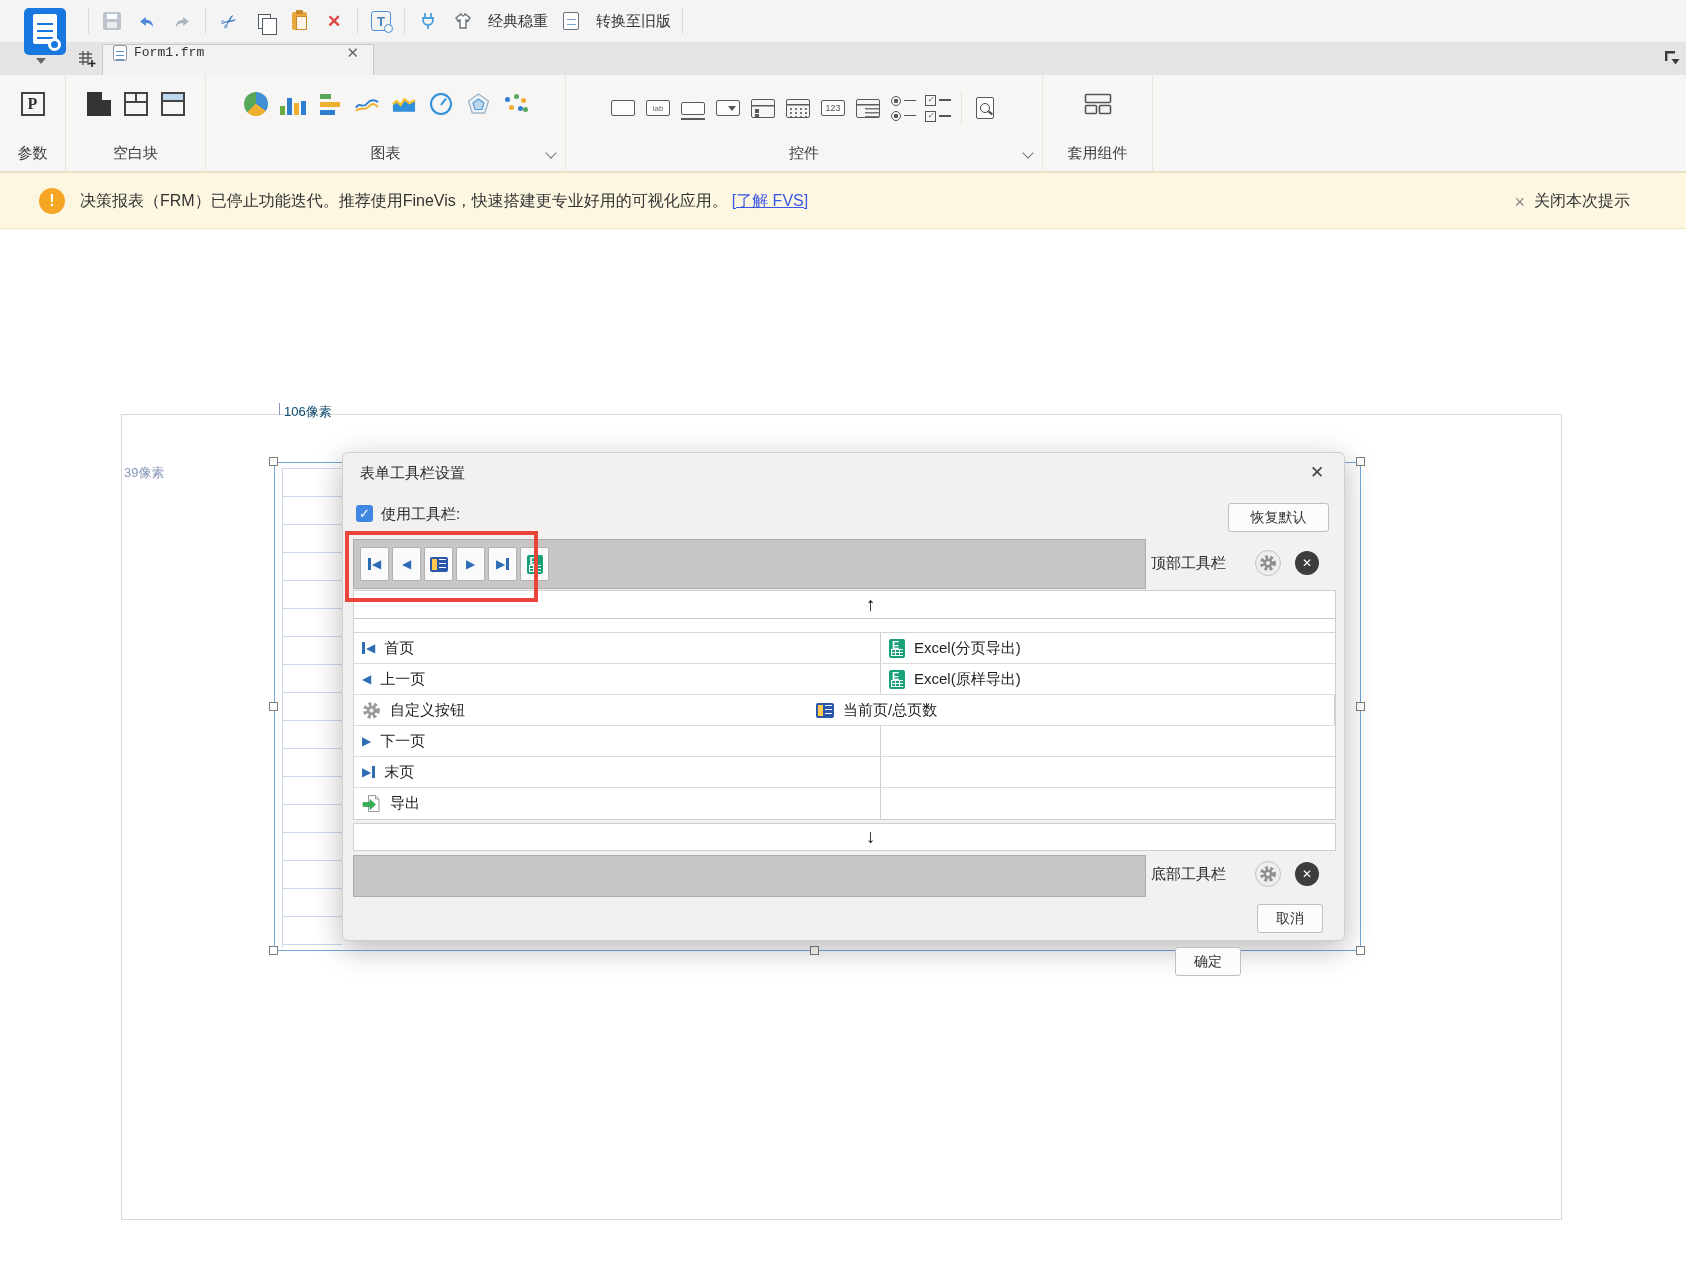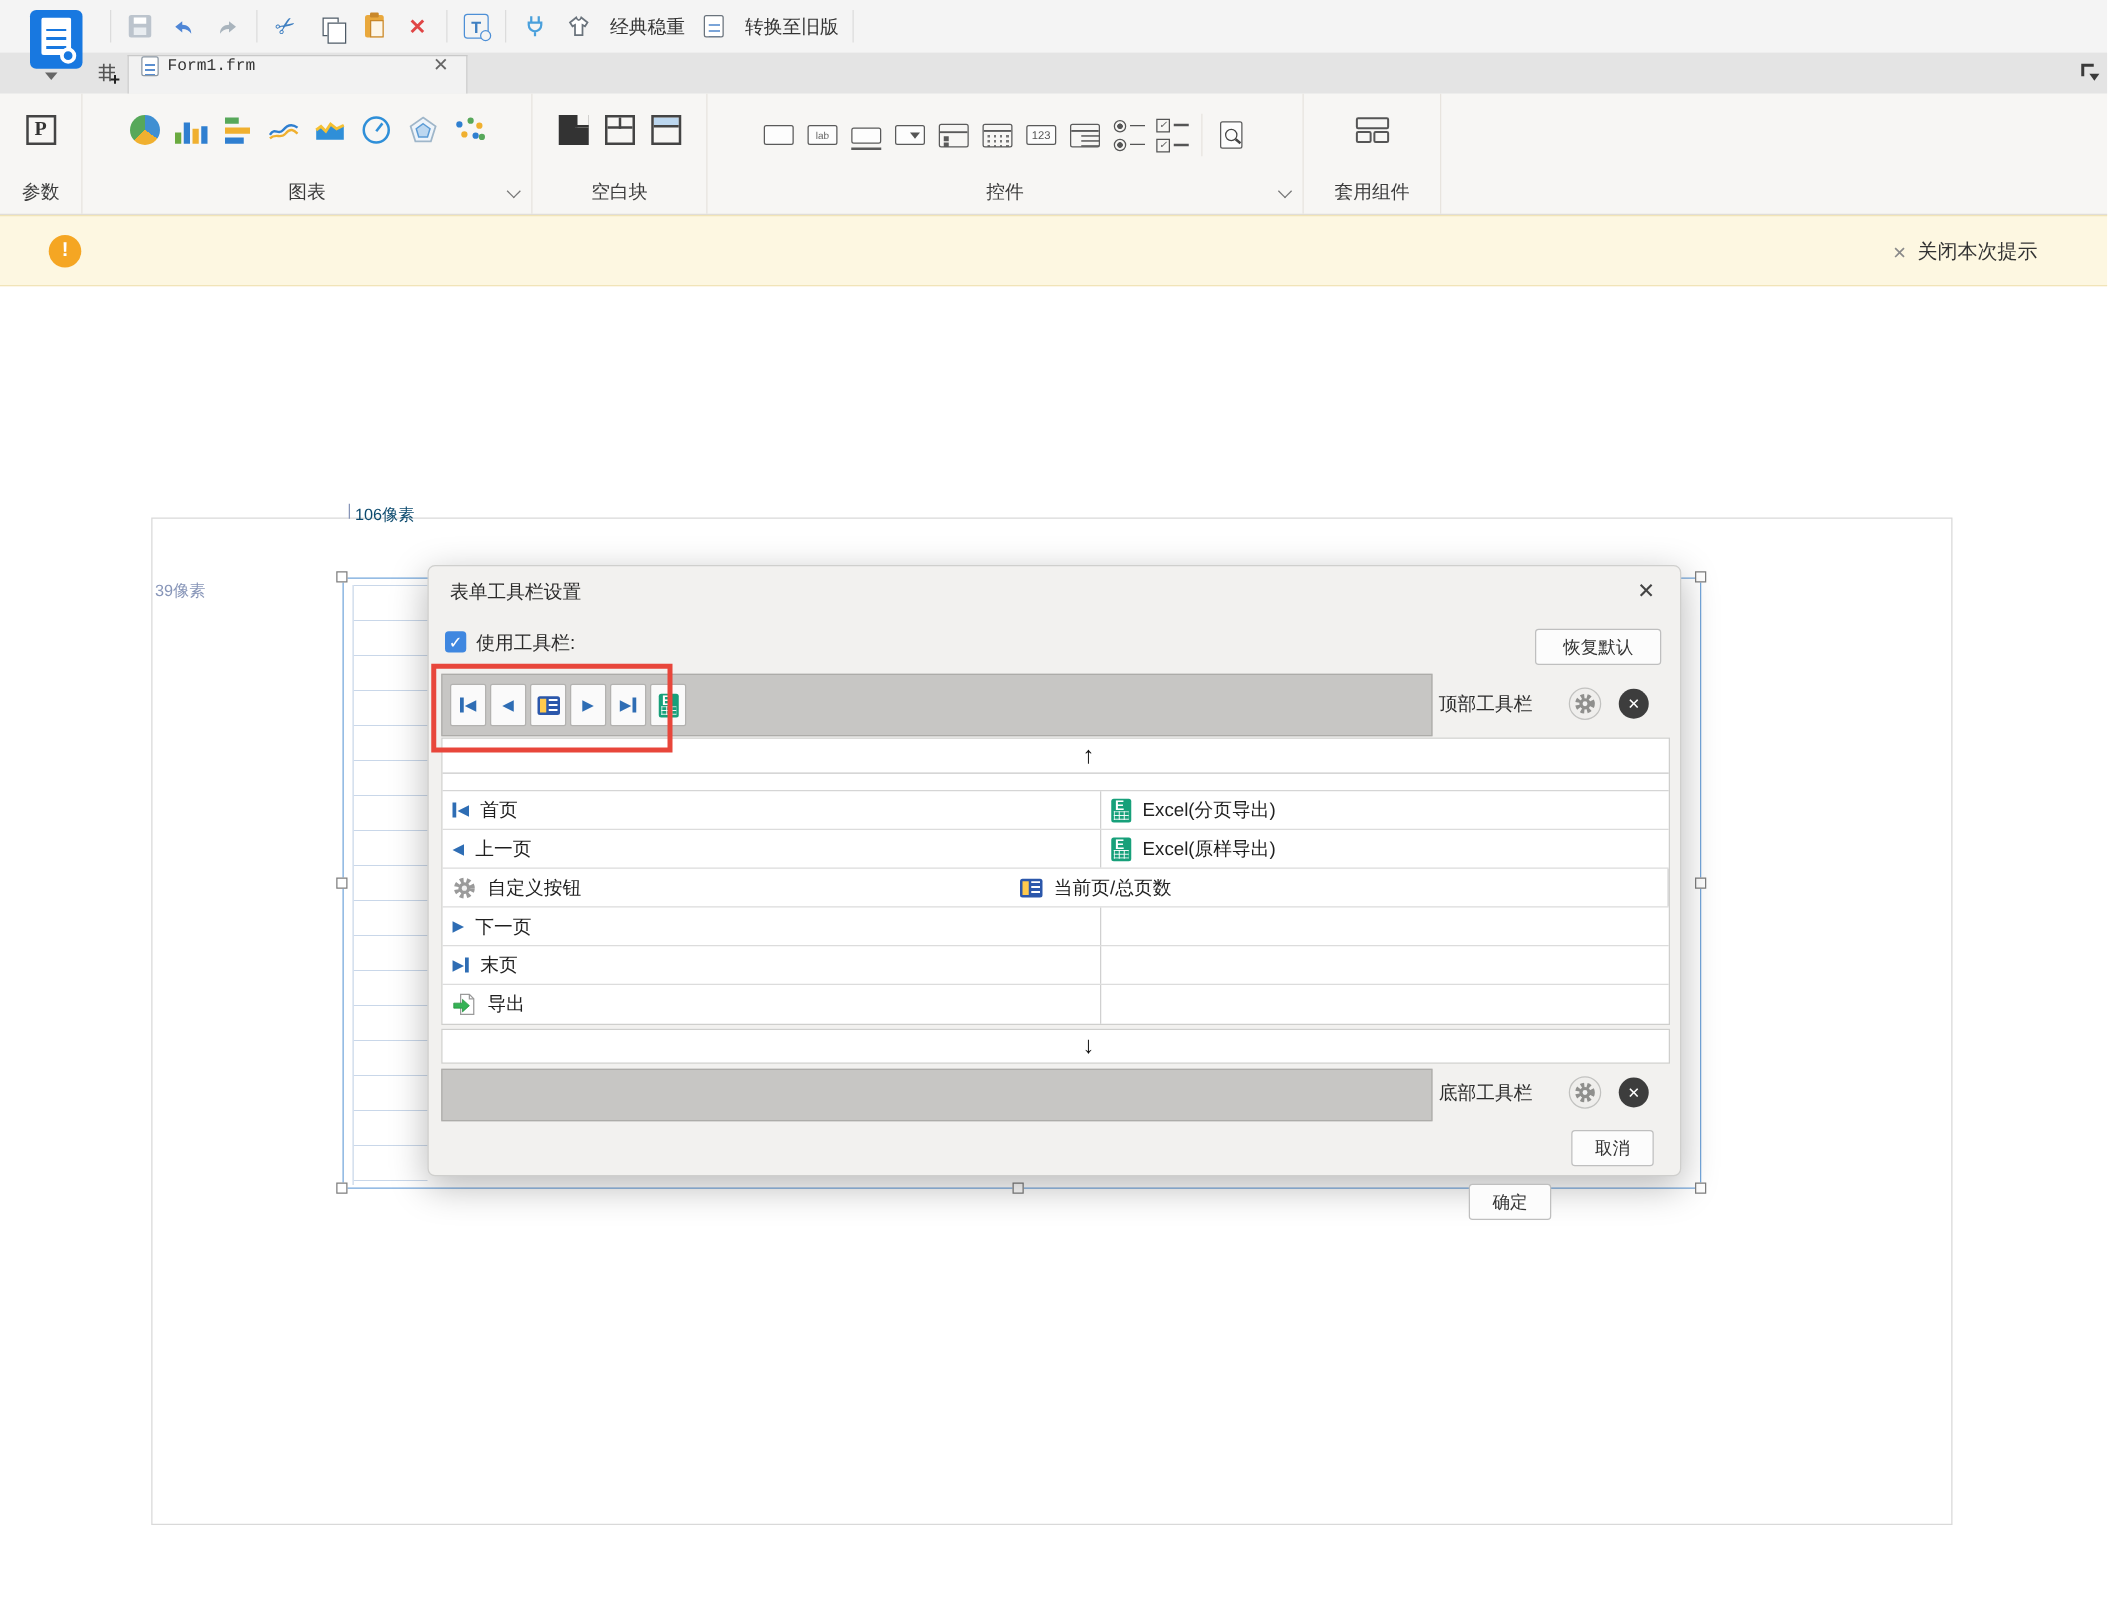--- a/index.html
+++ b/index.html
@@ -260,20 +260,34 @@
 
   <div class="ribbon">
     <div class="rsec" style="width:66px">
       <div class="icons">
           <button class="tbi">
             <span class="ico-P">P</span>
           </button>
         </div>
       <div class="rlabel">参数</div>
     </div>
+    <div class="rsec" style="width:140px">
+      <div class="icons">
+        <button class="tbi">
+            <span class="blk1"></span>
+          </button>
+        <button class="tbi">
+            <span class="blk2"></span>
+          </button>
+        <button class="tbi">
+            <span class="blk3"></span>
+          </button>
+      </div>
+      <div class="rlabel">空白块</div>
+    </div>
     <div class="rsec" style="width:360px">
       <div class="icons">
         <button class="tbi">
             <span class="c-pie"></span>
           </button>
         <button class="tbi">
           <span class="c-bars">
               <i style="height:9px;background:#6aaa3f"></i>
               <i style="height:17px;background:#2f7fd0"></i>
               <i style="height:12px;background:#f0b02f"></i>
@@ -307,34 +321,20 @@
             <path d="M11.5 1l10 7-3.8 12H5.3L1.5 8z" fill="#eef4fa" stroke="#9fb6c9" stroke-width="1.4"></path>
             <path d="M11.5 6l5.5 4-2 6.5h-7L6 10z" fill="#bcd7f0" stroke="#5b9bd5" stroke-width="1.2"></path>
           </svg>
         </button>
         <button class="tbi">
             <span class="c-dots"></span>
           </button>
       </div>
       <div class="rlabel">图表</div>
       <span class="chev"></span>
-    </div>
-    <div class="rsec" style="width:140px">
-      <div class="icons">
-        <button class="tbi">
-            <span class="blk1"></span>
-          </button>
-        <button class="tbi">
-            <span class="blk2"></span>
-          </button>
-        <button class="tbi">
-            <span class="blk3"></span>
-          </button>
-      </div>
-      <div class="rlabel">空白块</div>
     </div>
     <div class="rsec" style="width:477px">
       <div class="icons" style="gap:11px">
         <button class="tbi">
             <span class="ctl ctl-text"></span>
           </button>
         <button class="tbi">
             <span class="ctl ctl-text">lab</span>
           </button>
         <button class="tbi">
@@ -384,20 +384,21 @@
             <rect x="15.5" y="12.5" width="11" height="8" rx="1" fill="none" stroke="#555" stroke-width="1.6"></rect>
           </svg>
         </button>
       </div>
       <div class="rlabel">套用组件</div>
     </div>
   </div>
 
   <div class="notice">
     <span class="n-icon">!</span>
+    <span class="n-text"><span>决策报表（FRM）已停止功能迭代。推荐使用FineVis，快速搭建更专业好用的可视化应用。</span><a class="n-link">[了解 FVS]</a></span>
     <span class="n-right">
       <span class="n-close">×</span>
       <span>关闭本次提示</span>
     </span>
   </div>
 
   <div class="canvas-rect"></div>
   <span class="wtick"></span>
   <span class="wlabel">106像素</span>
   <span class="hlabel">39像素</span>

